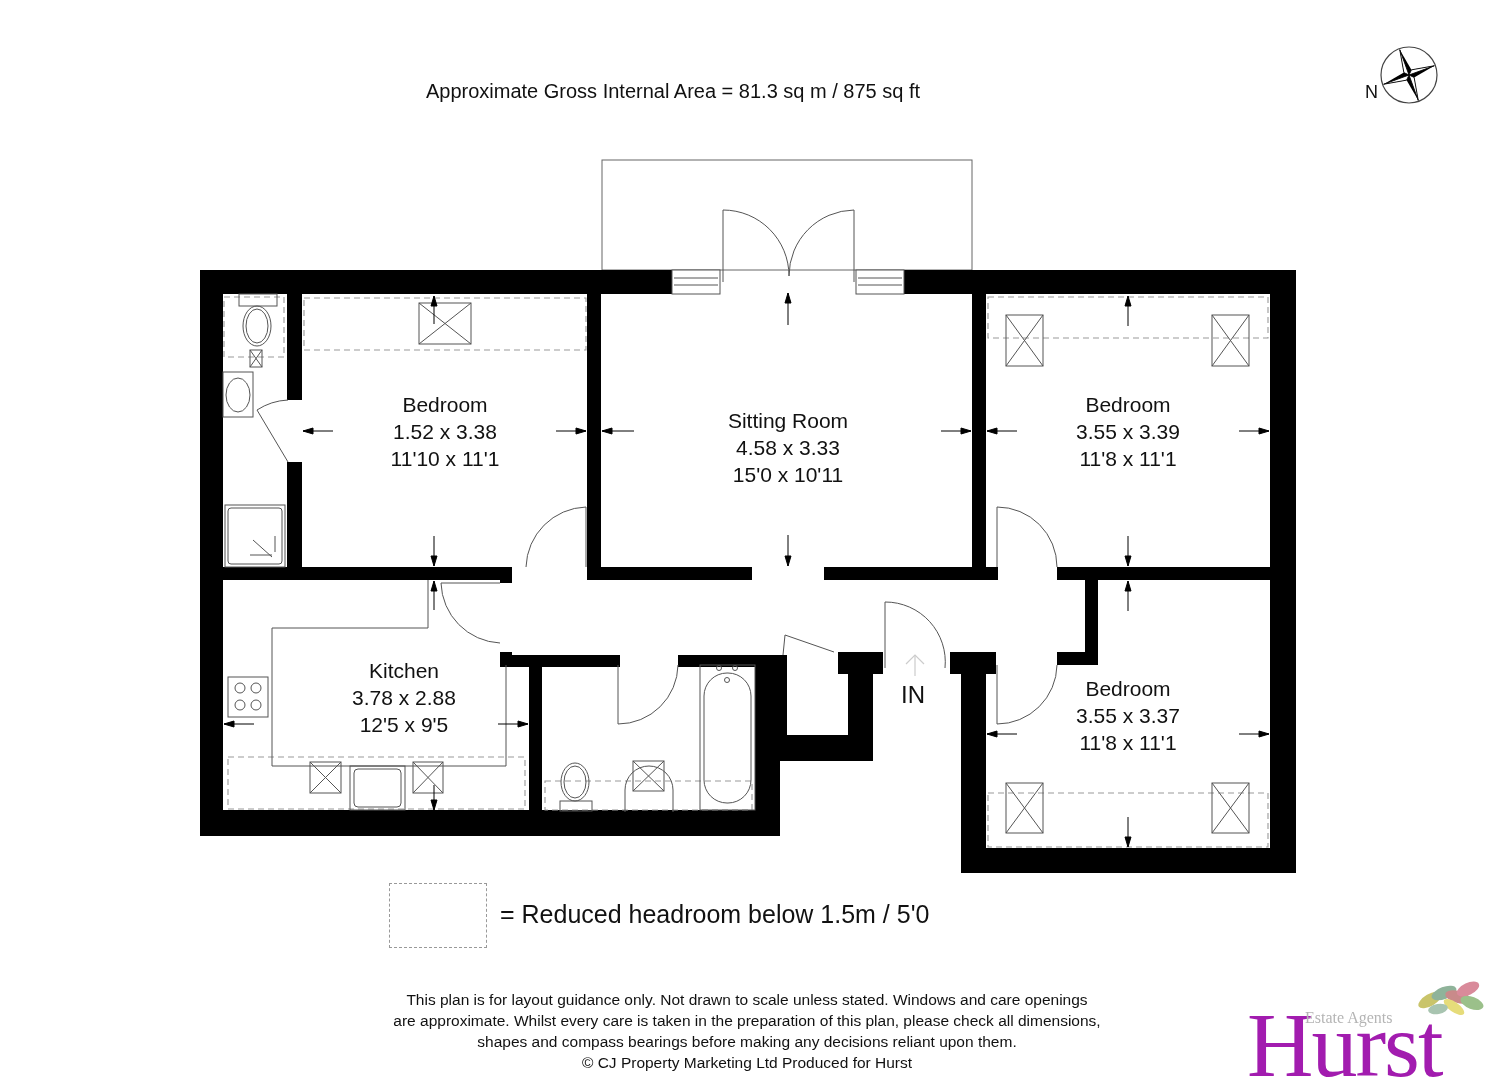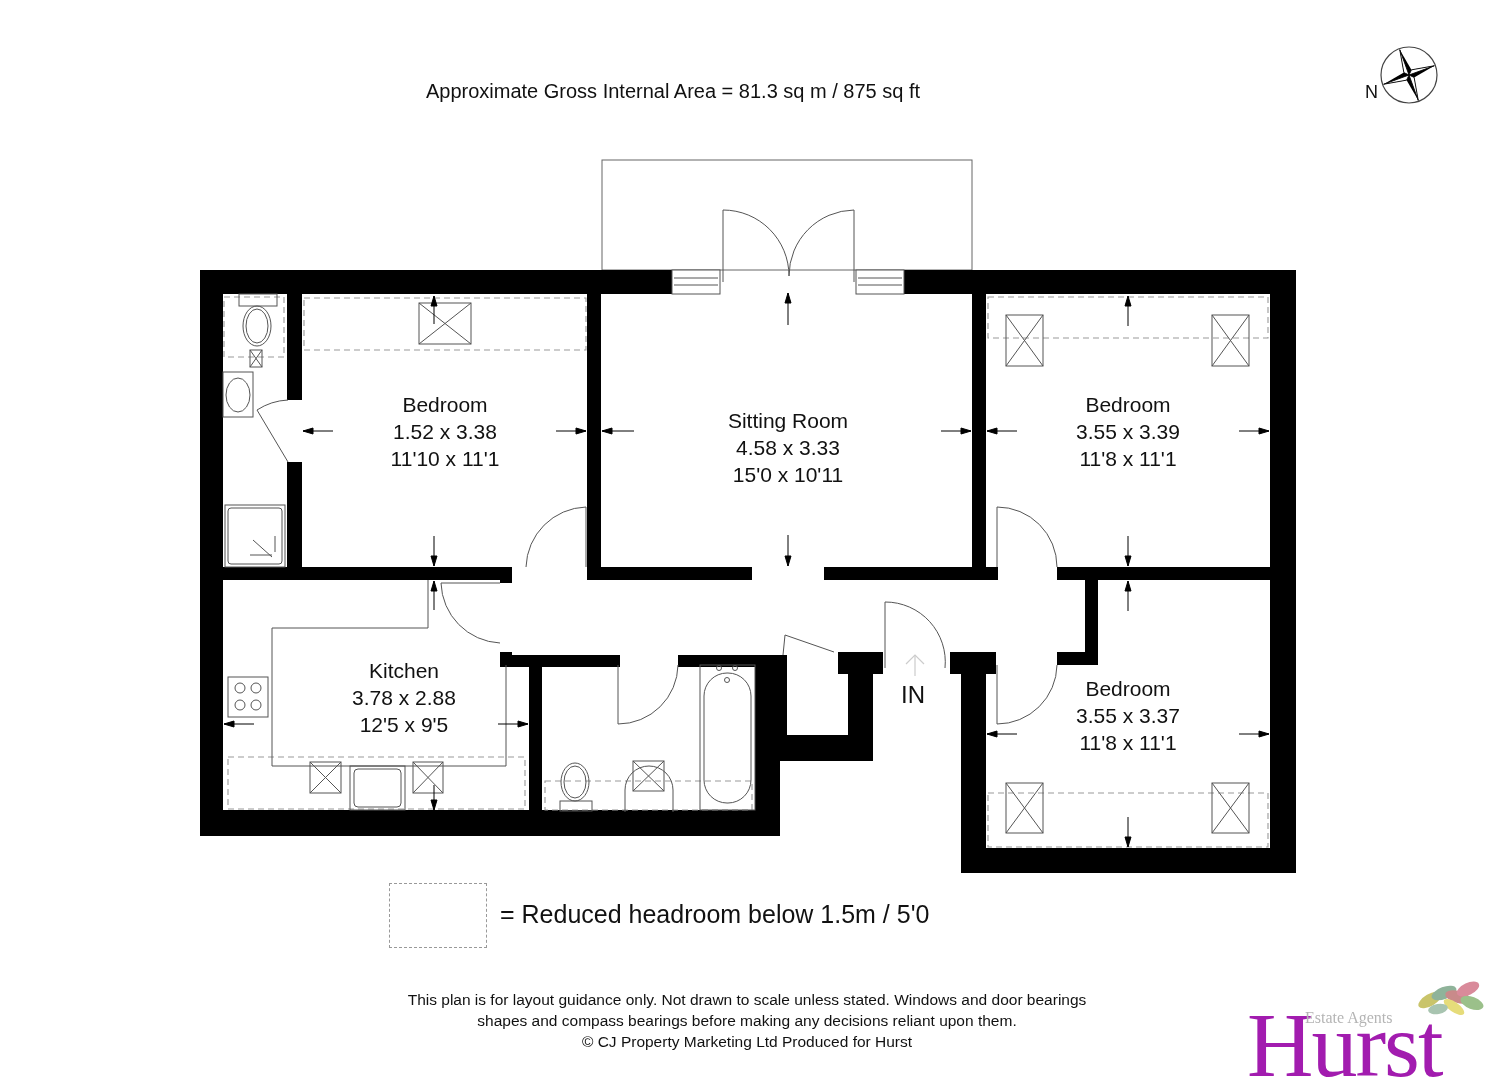--- a/index.html
+++ b/index.html
@@ -287,21 +287,22 @@
   <div>3.55 x 3.37</div>
   <div>11'8 x 11'1</div>
 </div>
 
 <div class="in-label" style="left:901px; top:681px;">IN</div>
 
 <div class="legend-box"></div>
 <div class="legend-text">= Reduced headroom below 1.5m / 5'0</div>
 
 <div class="disclaimer">
-  <div>This plan is for layout guidance only. Not drawn to scale unless stated. Windows and door bearings</div>
+  <div>This plan is for layout guidance only. Not drawn to scale unless stated. Windows and care openings</div>
+  <div>are approximate. Whilst every care is taken in the preparation of this plan, please check all dimensions,</div>
   <div>shapes and compass bearings before making any decisions reliant upon them.</div>
   <div>© CJ Property Marketing Ltd Produced for Hurst</div>
 </div>
 
 <div class="logo">
   <svg class="abs" style="left:165px; top:0px;" width="80" height="42" viewBox="0 0 80 42">
     <ellipse cx="20" cy="25" rx="13" ry="6" fill="#c9c46a" transform="rotate(-30 20 25)"></ellipse>
     <ellipse cx="34" cy="18" rx="13" ry="6" fill="#8fb39a" transform="rotate(-20 34 18)"></ellipse>
     <ellipse cx="48" cy="22" rx="13" ry="6" fill="#c98a8a" transform="rotate(15 48 22)"></ellipse>
     <ellipse cx="58" cy="14" rx="12" ry="6" fill="#d98a9a" transform="rotate(-25 58 14)"></ellipse>

